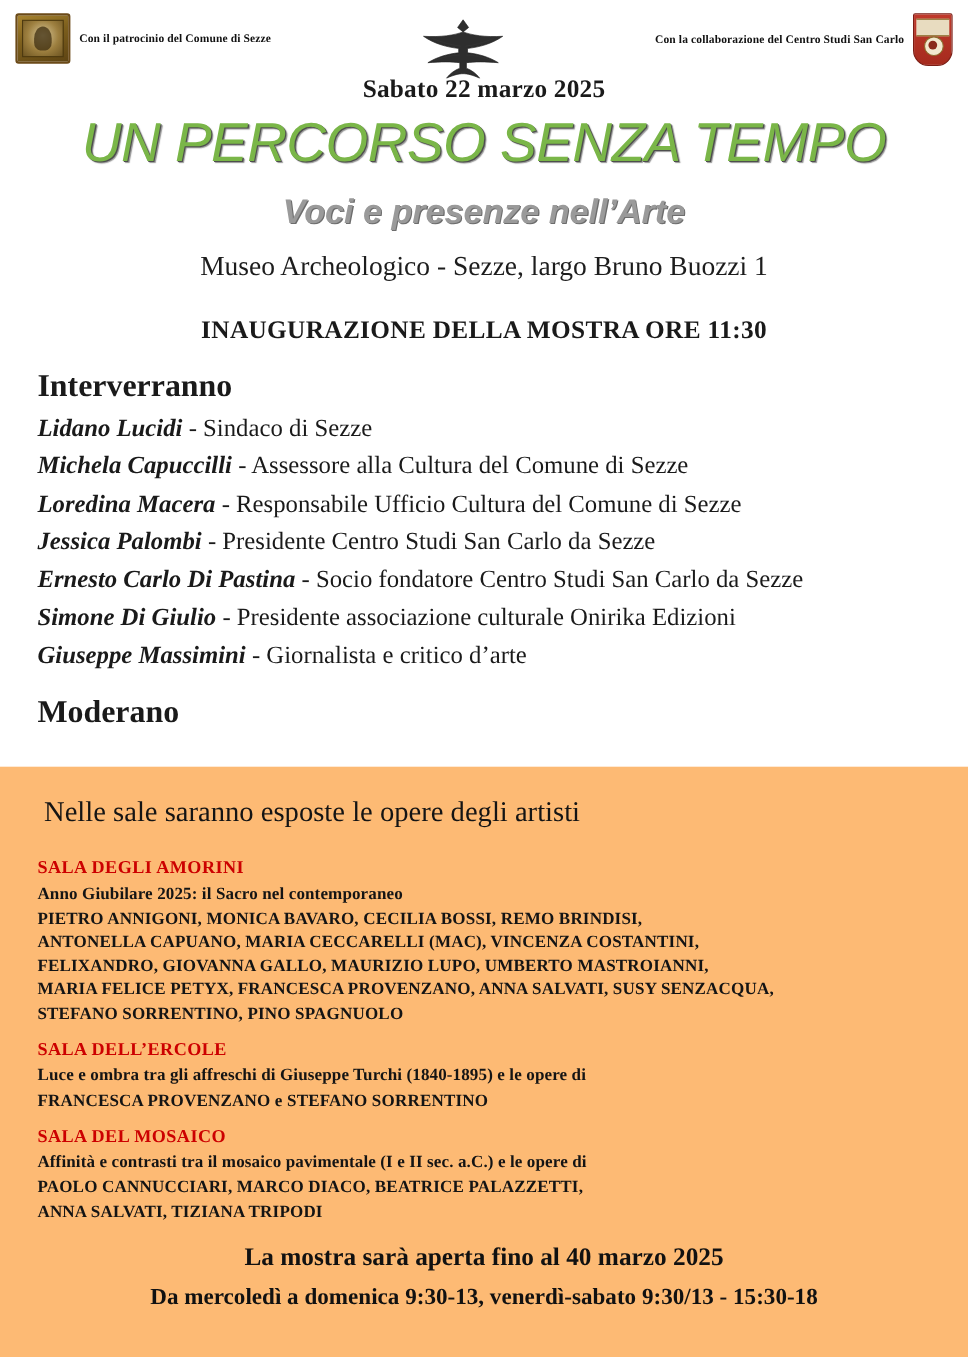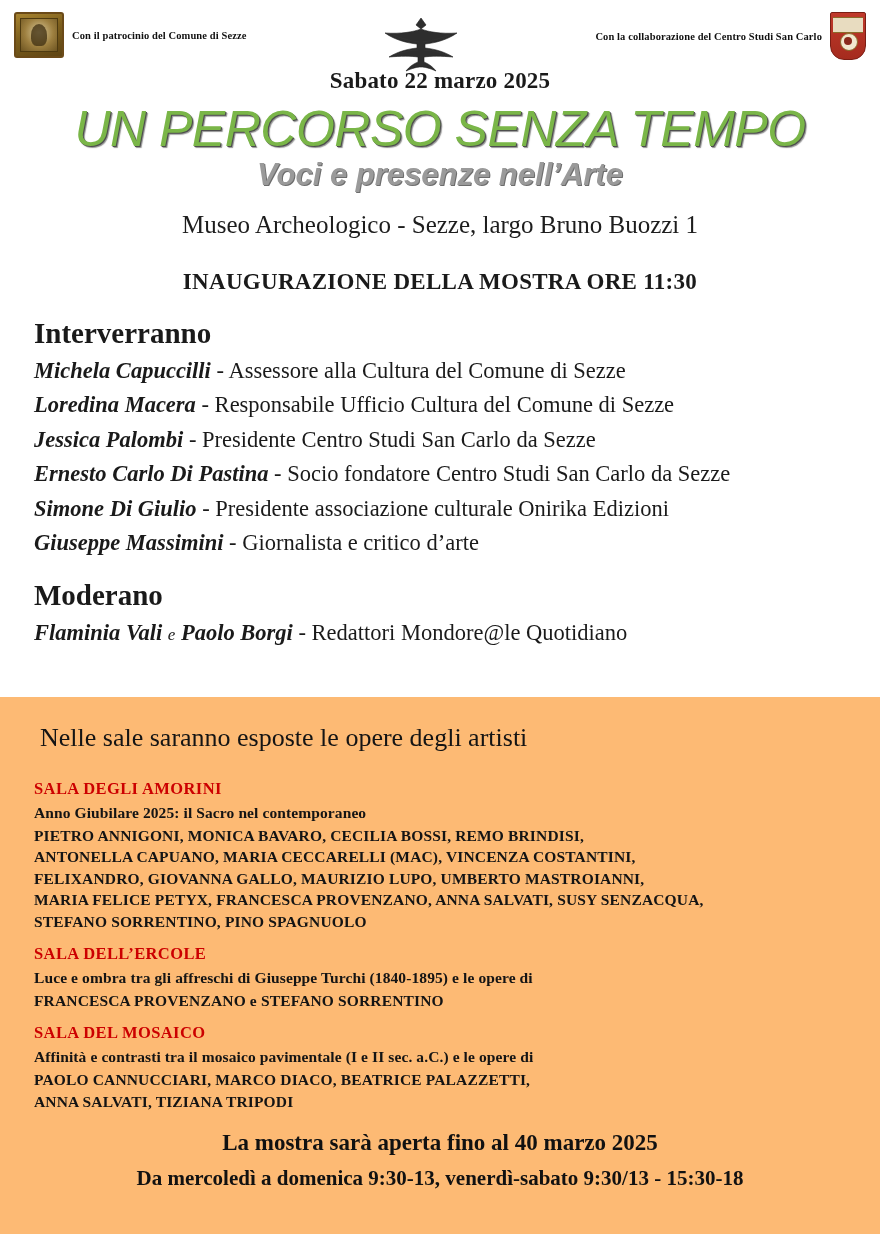--- a/index.html
+++ b/index.html
@@ -139,21 +139,21 @@
       1px 1px 0 #4e4e4e,
       2px 2px 1px rgba(60,60,60,.55);
   }
   .subtitle {
     text-align: center;
     font-family: "Liberation Sans", sans-serif;
     font-weight: bold;
     font-style: italic;
     font-size: 31px;
     color: #9a9a9a;
-    margin-top: 2px;
+    margin-top: 20px;
     text-shadow: 1px 1px 0 #6d6d6d;
   }
   .venue {
     text-align: center;
     font-size: 25px;
     margin-top: 18px;
     color: #1d1d1d;
   }
   .inauguration {
     text-align: center;
@@ -285,45 +285,43 @@
 
   <div class="subtitle">Voci e presenze nell’Arte</div>
 
   <div class="venue">Museo Archeologico - Sezze, largo Bruno Buozzi 1</div>
 
   <div class="inauguration">INAUGURAZIONE DELLA MOSTRA ORE 11:30</div>
 
   <div class="section-head">Interverranno</div>
 
   <div class="speaker">
+    <span class="nm">Lidano Lucidi</span><span> - Sindaco di Sezze</span>
+  </div>
+  <div class="speaker">
     <span class="nm">Michela Capuccilli</span><span> - Assessore alla Cultura del Comune di Sezze</span>
   </div>
   <div class="speaker">
     <span class="nm">Loredina Macera</span><span> - Responsabile Ufficio Cultura del Comune di Sezze</span>
   </div>
   <div class="speaker">
     <span class="nm">Jessica Palombi</span><span> - Presidente Centro Studi San Carlo da Sezze</span>
   </div>
   <div class="speaker">
     <span class="nm">Ernesto Carlo Di Pastina</span><span> - Socio fondatore Centro Studi San Carlo da Sezze</span>
   </div>
   <div class="speaker">
     <span class="nm">Simone Di Giulio</span><span> - Presidente associazione culturale Onirika Edizioni</span>
   </div>
   <div class="speaker">
     <span class="nm">Giuseppe Massimini</span><span> - Giornalista e critico d’arte</span>
   </div>
 
   <div class="section-head">Moderano</div>
 
-  <div class="speaker">
-    <span class="nm">Flaminia Vali</span>
-    <span class="sm">e</span>
-    <span class="nm">Paolo Borgi</span><span> - Redattori Mondore@le Quotidiano</span>
-  </div>
 
 </div>
 
 <div class="green-section">
 
   <div class="green-head">Nelle sale saranno esposte le opere degli artisti</div>
 
   <div class="room">
     <div class="room-title">SALA DEGLI AMORINI</div>
     <div class="room-desc">Anno Giubilare 2025: il Sacro nel contemporaneo</div>

